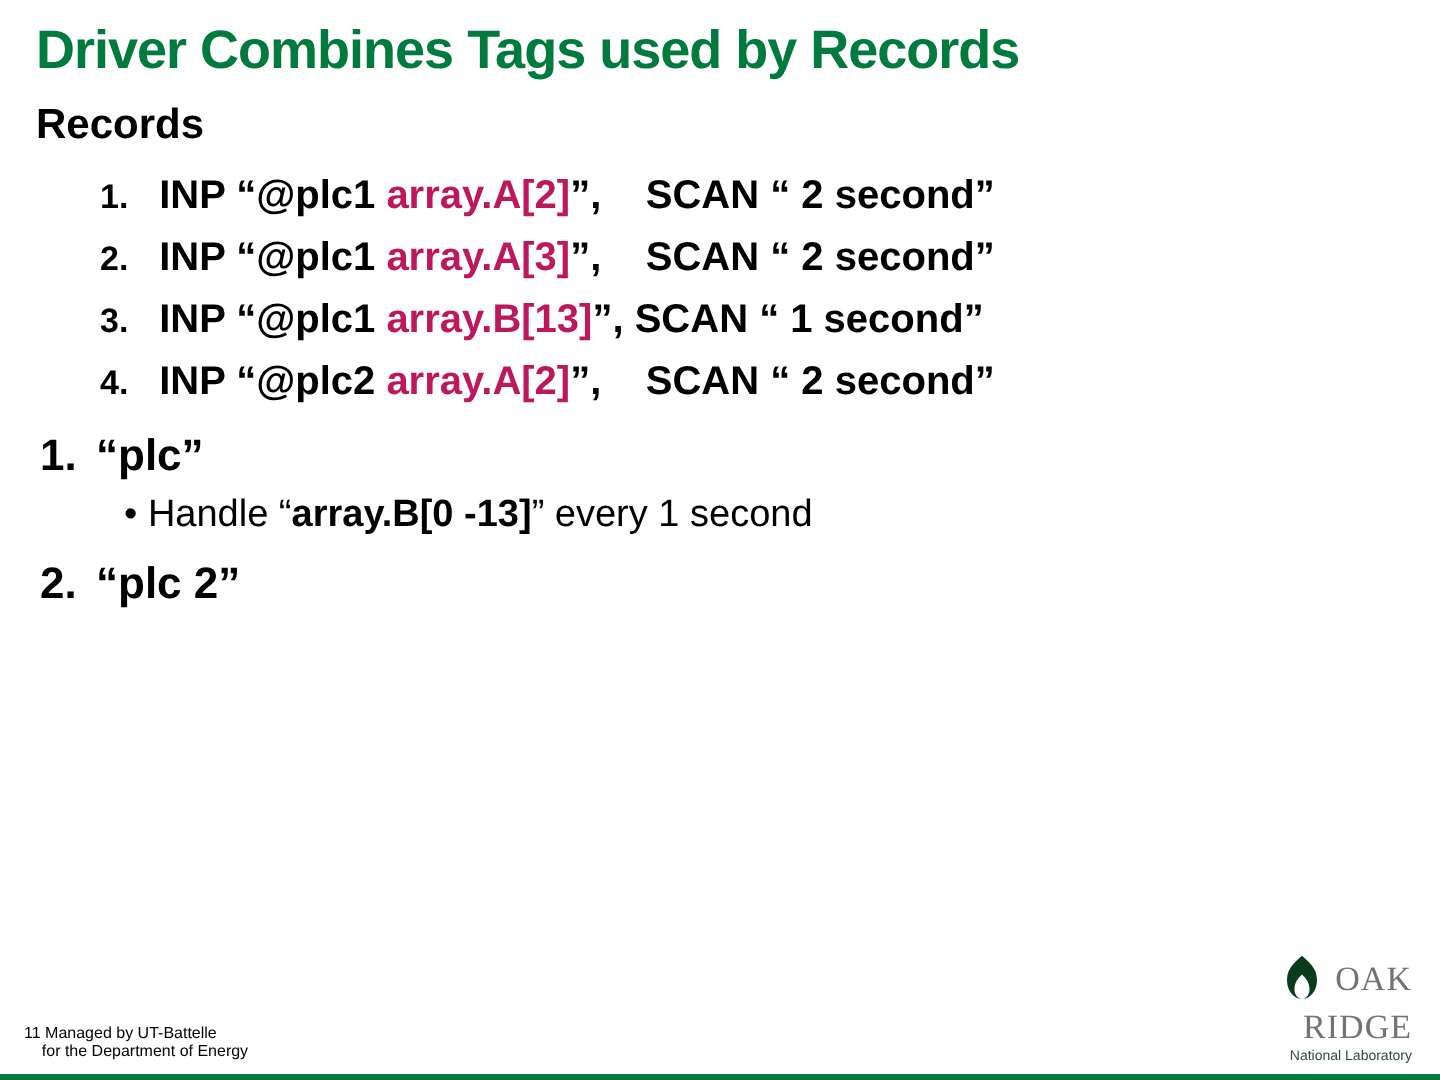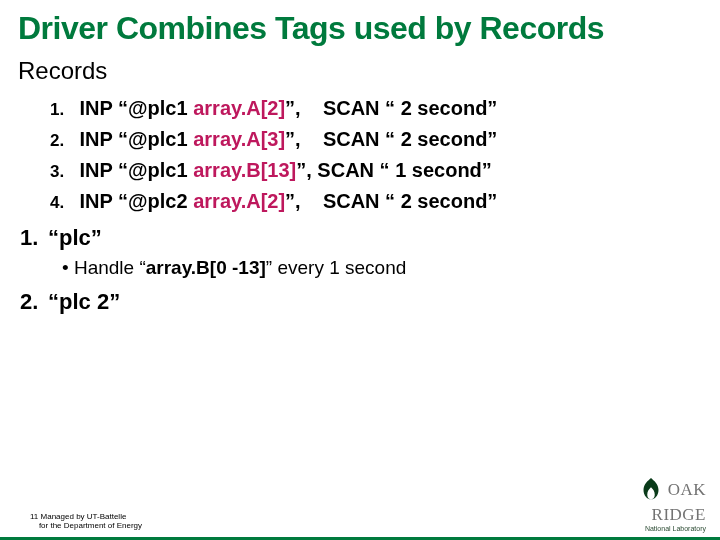--- a/index.html
+++ b/index.html
@@ -8,28 +8,28 @@
     font-family: Arial, Helvetica, sans-serif;
     background: #ffffff;
     position: relative;
     color: #000;
     overflow: hidden;
   }
   .slide { padding: 10px 18px 0 18px; }
   .title {
     font-family: "Arial Black", Arial, sans-serif;
     font-weight: 900;
-    font-size: 32px;
+    font-size: 27px;
     color: #007a3d;
     letter-spacing: -0.5px;
     margin-bottom: 10px;
   }
   .h2 {
-    font-weight: 400;
-    font-size: 24px;
+    font-weight: 700;
+    font-size: 21px;
     margin: 4px 0 8px 0;
   }
   ol.records {
     list-style: none;
     margin: 0 0 8px 32px;
     font-size: 20px;
     font-weight: 700;
     line-height: 1.55;
   }
   ol.records li { white-space: nowrap; }
@@ -54,21 +54,21 @@
   ol.sub {
     list-style: none;
     margin: 6px 0 0 42px;
     font-size: 19px;
     font-weight: 400;
   }
   ol.sub .snum { display: inline-block; width: 20px; }
   .bold { font-weight: 700; }
   .footer {
     position: absolute;
-    left: 30px; bottom: 10px;
+    left: 12px; bottom: 10px;
     font-size: 8px;
     line-height: 1.15;
     color: #000;
   }
   .logo {
     position: absolute;
     right: 14px; bottom: 8px;
     text-align: right;
   }
   .logo-name {

